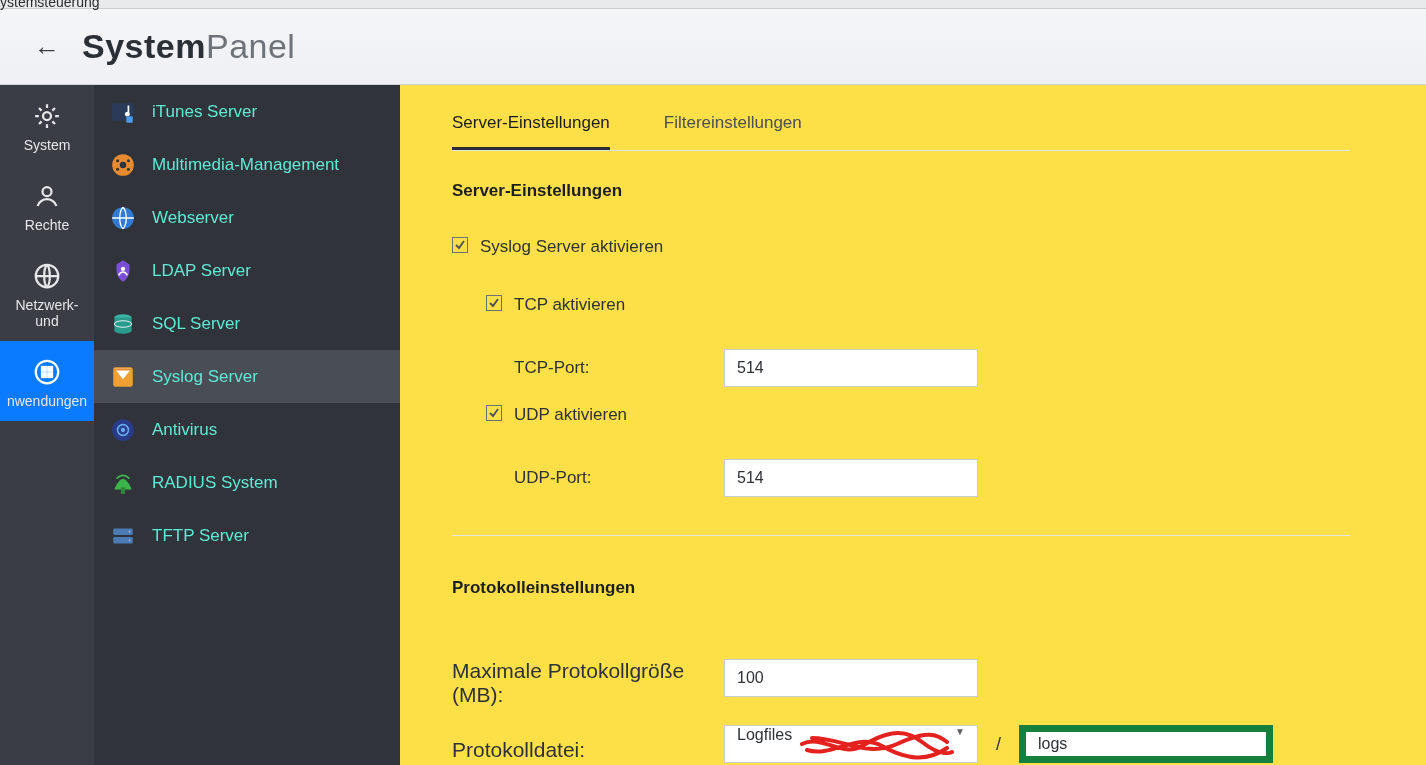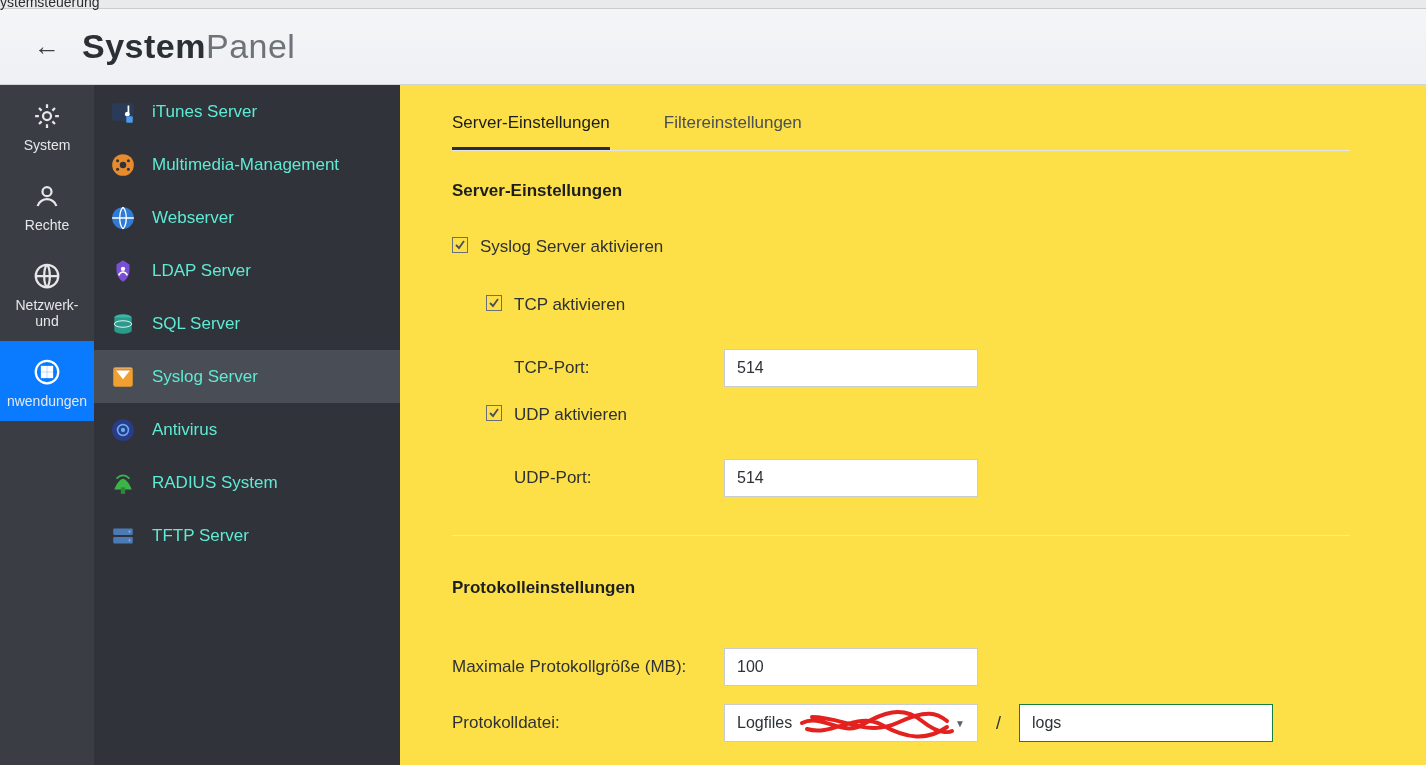--- a/index.html
+++ b/index.html
@@ -35,26 +35,26 @@
   .section { padding: 30px 60px 0 52px; }
   .section h3 { font-size: 17px; font-weight: 700; color: #1c1e21; margin-bottom: 24px; }
   .row { display: flex; align-items: flex-start; min-height: 44px; }
   .cb { width: 16px; height: 16px; border: 1.5px solid #6b7076; margin-right: 12px; display: inline-flex; align-items: center; justify-content: center; cursor: pointer; flex-shrink: 0; }
   .cb svg { width: 12px; height: 12px; }
   .lbl { font-size: 17px; color: #2e3135; }
   .indent1 { padding-left: 34px; }
   .indent2 { padding-left: 62px; }
   .field-row { display: flex; align-items: center; margin: 10px 0 18px; }
   .field-label { width: 258px; font-size: 17px; color: #2e3135; }
-  .field-label-wide { width: 272px; font-size: 17px; color: #2e3135; }
+  .field-label-wide { width: 272px; font-size: 21px; color: #2e3135; margin-top: 11px; }
   .txtin { width: 254px; height: 38px; border: 1px solid #c9ccd1; padding: 0 12px; font-size: 16px; color: #2e3135; background: #fff; }
-  .sel { width: 254px; height: 38px; border: 1px solid #c9ccd1; padding: 0 12px; font-size: 16px; color: #2e3135; background: #fff; display: flex; align-items: center; justify-content: space-between; cursor: pointer; position: relative; }
+  .sel { width: 254px; height: 38px; border: 1px solid #c9ccd1; padding: 0 12px; font-size: 16px; color: #2e3135; background: #fff; display: flex; justify-content: space-between; cursor: pointer; position: relative; }
   .sel .tri { font-size: 10px; color: #5c6066; }
   .slash { margin: 0 18px; font-size: 18px; color: #2e3135; }
-  .txtin2 { width: 254px; height: 38px; border: 1px solid #15803d; padding: 0 12px; font-size: 16px; color: #2e3135; background: #fff; }
+  .txtin2 { width: 254px; height: 38px; border: 7px solid #15803d; padding: 0 12px; font-size: 16px; color: #2e3135; background: #fff; }
   .hr { height: 1px; background: #e3e5e8; margin: 38px 0 42px; }
   .scribble { position: absolute; pointer-events: none; }
 </style>
 </head>
 <body>
 
 <div class="topstrip"></div>
 <div class="toptext">ystemsteuerung</div>
 
 <div class="header">

